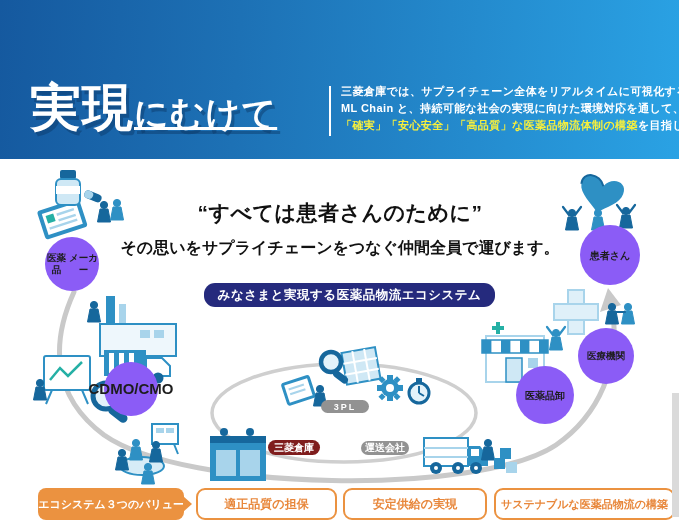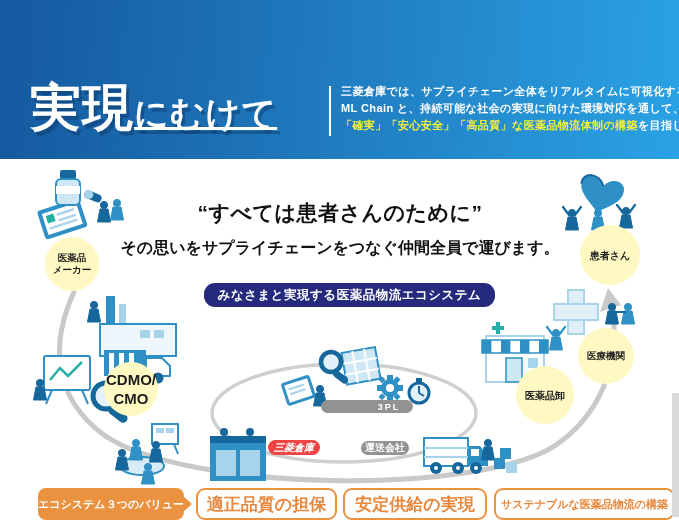--- a/index.html
+++ b/index.html
@@ -26,37 +26,37 @@
   
   .headline{position:absolute;left:110px;top:199px;width:460px;text-align:center;
             color:#111;font-weight:bold;font-size:21px;letter-spacing:.5px;}
   .subheadline{position:absolute;left:90px;top:238px;width:500px;text-align:center;
             color:#111;font-weight:bold;font-size:16px;}
   .badge{position:absolute;left:204px;top:283px;width:291px;height:24px;border-radius:11px;
          background:#252a7d;color:#fff;font-weight:bold;font-size:12.5px;letter-spacing:.5px;
          display:flex;align-items:center;justify-content:center;}
 
   
-  .node{position:absolute;border-radius:50%;background:#fef9c3;color:#1d1d1d;font-weight:bold;
-        display:flex;flex-direction:column;align-items:center;justify-content:center;
+  .node{position:absolute;border-radius:50%;background:#8b5cf6;color:#1d1d1d;font-weight:bold;
+        display:flex;flex-direction:row;align-items:center;justify-content:center;
         text-align:center;line-height:1.3;}
   .pill{position:absolute;border-radius:999px;color:#fff;font-weight:bold;
         display:flex;align-items:center;justify-content:center;white-space:nowrap;}
   .pill.gray{background:#929292;}
-  .pill.navy{background:#ef4444;font-style:italic;}
+  .pill.navy{background:#7f1d1d;}
 
   
   .vtag{position:absolute;left:38px;top:488px;width:146px;height:32px;border-radius:8px;
         background:#eb9240;color:#fff;font-weight:bold;font-size:11px;
-        display:flex;align-items:center;justify-content:center;}
+        display:flex;align-items:center;justify-content:flex-end;}
   .vtag-arrow{position:absolute;right:-8px;top:50%;transform:translateY(-50%);width:0;height:0;
         border-top:8px solid transparent;border-bottom:8px solid transparent;
         border-left:9px solid #eb9240;}
   .vbox{position:absolute;top:488px;height:32px;background:#fff;border:2px solid #eb9240;
-        border-radius:9px;box-sizing:border-box;color:#e8873b;font-weight:bold;font-size:17px;
+        border-radius:9px;box-sizing:border-box;color:#e8873b;font-weight:bold;font-size:12px;
         display:flex;align-items:center;justify-content:center;white-space:nowrap;}
   .vbox.b3{font-size:11px;}
 
   .edge-strip{position:absolute;left:672px;top:393px;width:7px;height:124px;background:#dadada;}
 
   .ill-layer{position:absolute;left:0;top:159px;width:679px;height:365px;}
 </style>
 </head>
 <body>
 
@@ -262,21 +262,21 @@
   <div class="node" style="left:580px;top:225px;width:60px;height:60px;font-size:10px;">
     <span>患者さん</span>
   </div>
   <div class="node" style="left:578px;top:328px;width:56px;height:56px;font-size:9.5px;">
     <span>医療機関</span>
   </div>
   <div class="node" style="left:516px;top:366px;width:58px;height:58px;font-size:10px;">
     <span>医薬品卸</span>
   </div>
 
-  <div class="pill gray" style="left:321px;top:400px;width:48px;height:13px;font-size:9px;letter-spacing:2px;padding-left:44px;">3PL</div>
+  <div class="pill gray" style="left:321px;top:400px;width:48px;height:13px;font-size:9px;letter-spacing:2px;">3PL</div>
   <div class="pill navy" style="left:268px;top:440px;width:52px;height:15px;font-size:10px;">三菱倉庫</div>
   <div class="pill gray" style="left:361px;top:441px;width:48px;height:14px;font-size:10px;">運送会社</div>
 
   <div class="vtag">
     <span>エコシステム３つのバリュー</span>
     <span class="vtag-arrow"></span>
   </div>
   <div class="vbox" style="left:196px;width:141px;">適正品質の担保</div>
   <div class="vbox" style="left:343px;width:144px;">安定供給の実現</div>
   <div class="vbox b3" style="left:494px;width:181px;">サステナブルな医薬品物流の構築</div>

